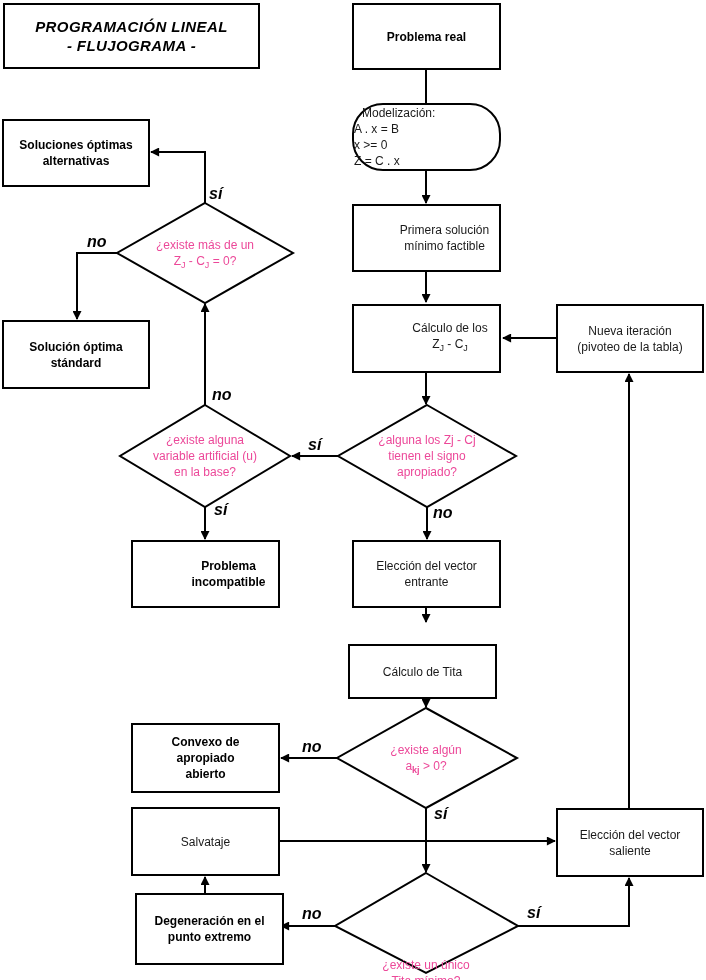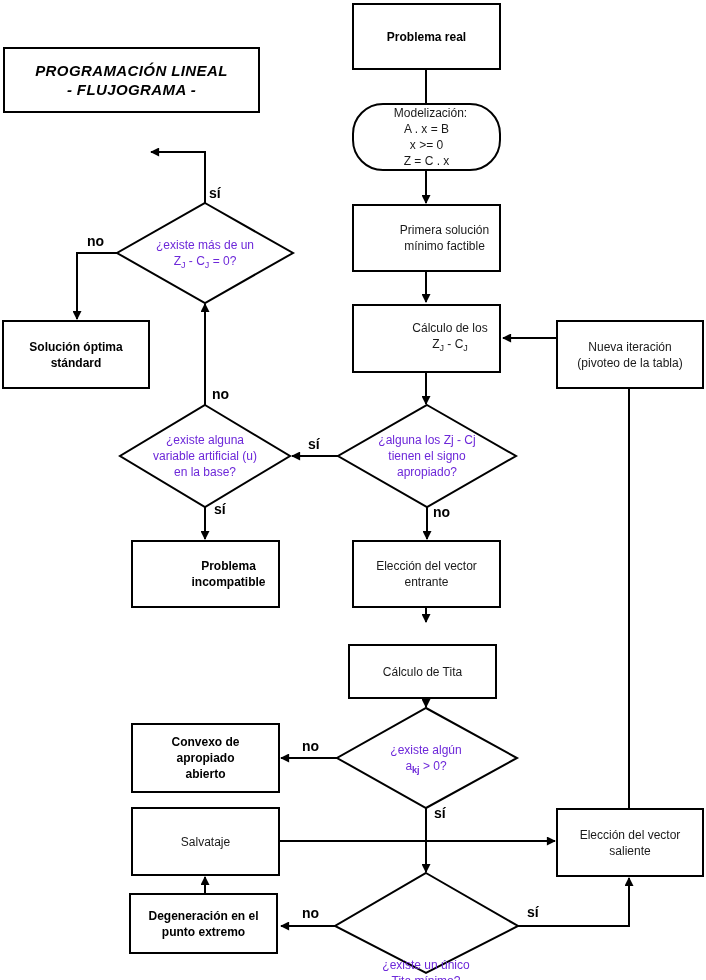--- a/index.html
+++ b/index.html
@@ -28,39 +28,39 @@
     color: #1a1a1a;
   }
   .box.bold { font-weight: bold; color: #000; }
   .box.title {
     font-size: 15px;
     font-weight: bold;
     font-style: italic;
     line-height: 19px;
     color: #000;
     letter-spacing: 0.4px;
-    margin-top: 44px;
-  }
-  .box.model { align-items: center; border-radius: 31px; }
+  }
+  .box.model { align-items: flex-start; border-radius: 31px; }
   .box.model .hdr { text-align: left; padding-left: 8px; }
   .box.model .eq { text-align: center; }
   .dtext {
     position: absolute;
     width: 176px;
     text-align: center;
     font-size: 12px;
     line-height: 16px;
-    color: #6d28d9;
+    color: #ec4899;
   }
   .elabel {
     position: absolute;
-    font-size: 14px;
+    font-size: 16px;
     font-weight: bold;
     color: #000;
     line-height: 13px;
+    font-style: italic;
   }
   sub { font-size: 9px; }
   sub.bsub { font-weight: bold; }
 </style>
 </head>
 <body>
 
 <div class="canvas">
 
   <svg class="wires" width="706" height="980" viewBox="0 0 706 980">
@@ -121,25 +121,29 @@
   <div class="box" style="left:352px; top:204px; width:149px; height:68px;padding-left:36px;">
     <div>Primera solución</div>
     <div>mínimo factible</div>
   </div>
 
   <div class="box" style="left:352px; top:304px; width:149px; height:69px;padding-left:47px;">
     <div>Cálculo de los</div>
     <div><span>Z</span><sub>J</sub><span> - </span><span>C</span><sub>J</sub></div>
   </div>
 
-  <div class="box" style="left:556px; top:304px; width:148px; height:69px;margin-top:16px;">
+  <div class="box" style="left:556px; top:304px; width:148px; height:69px;">
     <div>Nueva iteración</div>
     <div>(pivoteo de la tabla)</div>
   </div>
 
+  <div class="box bold" style="left:2px; top:119px; width:148px; height:68px;">
+    <div>Soluciones óptimas</div>
+    <div>alternativas</div>
+  </div>
 
   <div class="box bold" style="left:2px; top:320px; width:148px; height:69px;">
     <div>Solución óptima</div>
     <div>stándard</div>
   </div>
 
   <div class="box bold" style="left:131px; top:540px; width:149px; height:68px;padding-left:46px;">
     <div>Problema</div>
     <div>incompatible</div>
   </div>
@@ -161,21 +165,21 @@
 
   <div class="box" style="left:131px; top:807px; width:149px; height:69px;">
     <div>Salvataje</div>
   </div>
 
   <div class="box" style="left:556px; top:808px; width:148px; height:69px;">
     <div>Elección del vector</div>
     <div>saliente</div>
   </div>
 
-  <div class="box bold" style="left:129px; top:893px; width:149px; height:61px;">
+  <div class="box bold" style="left:135px; top:893px; width:149px; height:72px;">
     <div>Degeneración en el</div>
     <div>punto extremo</div>
   </div>
 
   <div class="dtext" style="left:117px; top:237px;">
     <div>¿existe más de un</div>
     <div><span>Z</span><sub>J</sub><span> - </span><span>C</span><sub>J</sub><span> = 0?</span></div>
   </div>
 
   <div class="dtext" style="left:117px; top:432px;">

